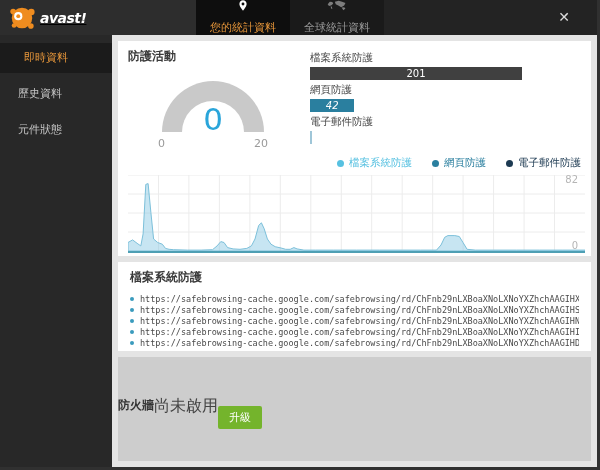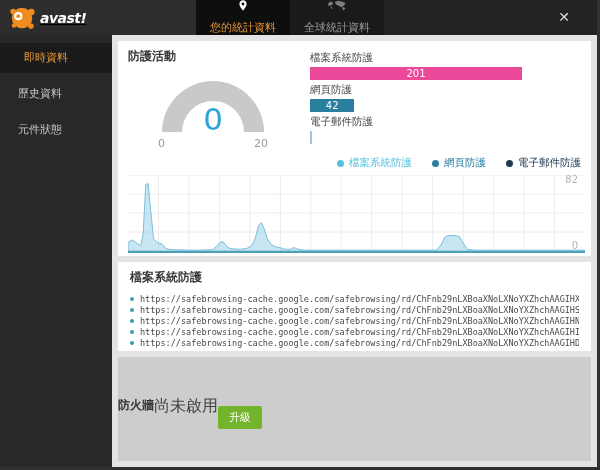--- a/index.html
+++ b/index.html
@@ -132,27 +132,27 @@
               <div class="gauge-scale">
                 <span>0</span>
                 <span>20</span>
               </div>
             </div>
           </div>
           <div class="col-right">
             <div class="bar-row">
               <div class="bar-label">檔案系統防護</div>
               <div class="bar-track">
-                  <div class="hbar" style="width: 100%; background: #ec4899;">201</div>
+                  <div class="hbar" style="width: 100%; background: #404040;">201</div>
                 </div>
             </div>
             <div class="bar-row">
               <div class="bar-label">網頁防護</div>
               <div class="bar-track">
-                  <div class="hbar" style="width: 20.8955%; background: rgb(42, 127, 159);">42</div>
+                  <div class="hbar" style="width: 20.8955%; background: rgb(42, 127, 159); font-style: italic;">42</div>
                 </div>
             </div>
             <div class="bar-row">
               <div class="bar-label">電子郵件防護</div>
               <div class="bar-track">
                   <div class="hbar" style="width: 2px; background: rgb(159, 198, 216);"></div>
                 </div>
             </div>
           </div>
         </div>

